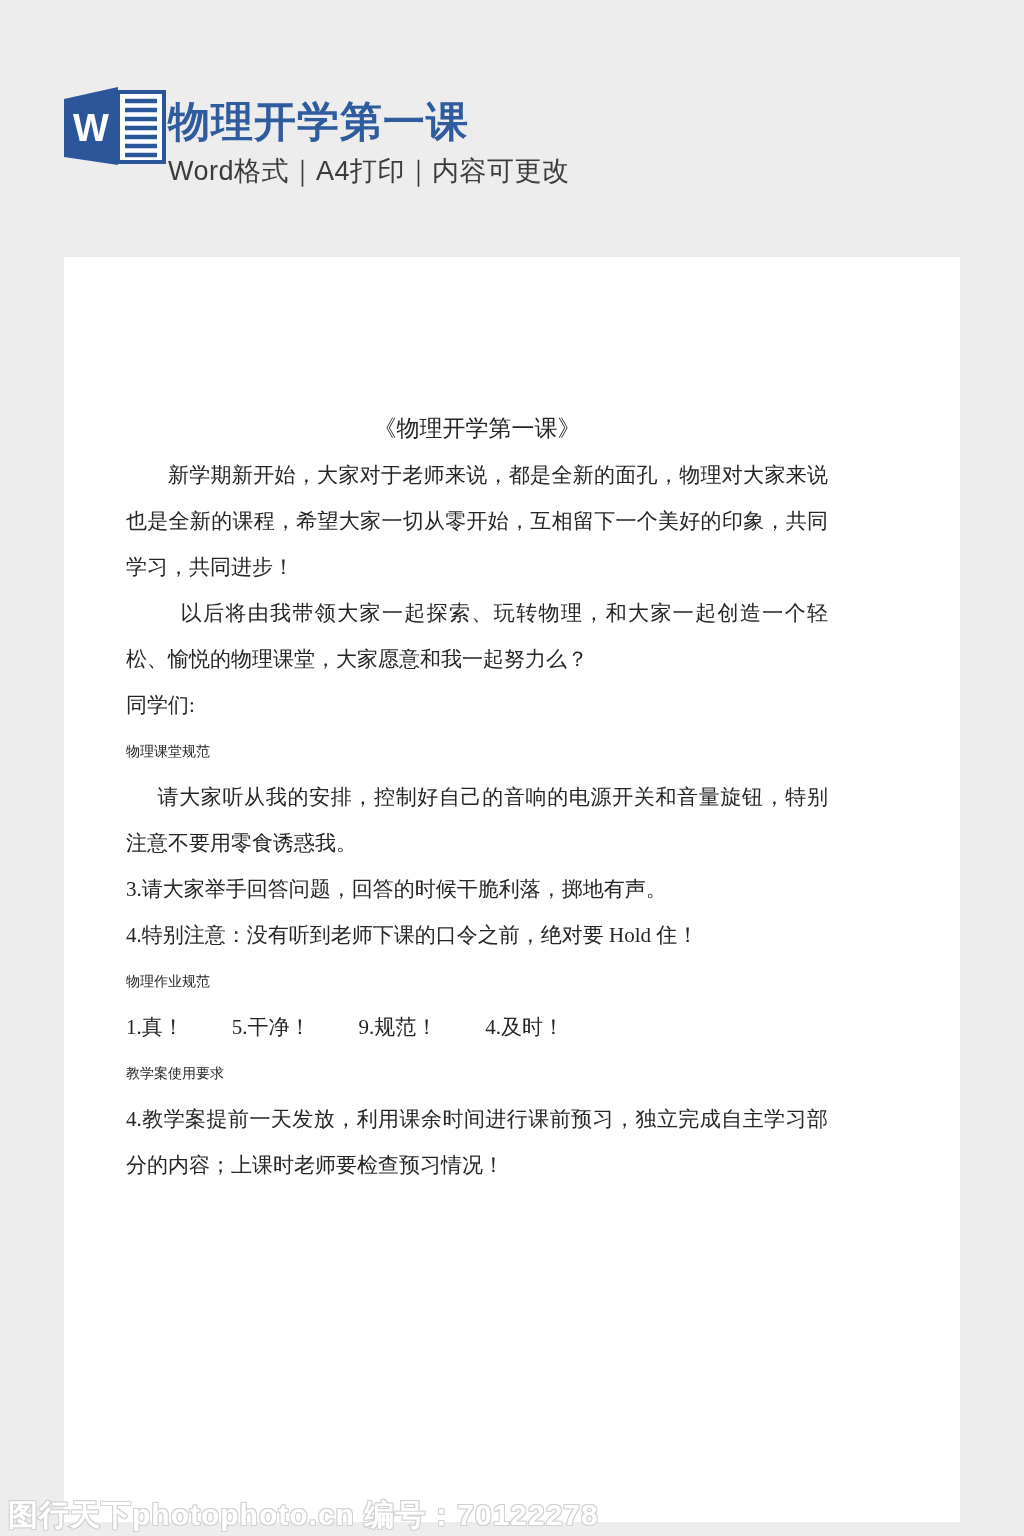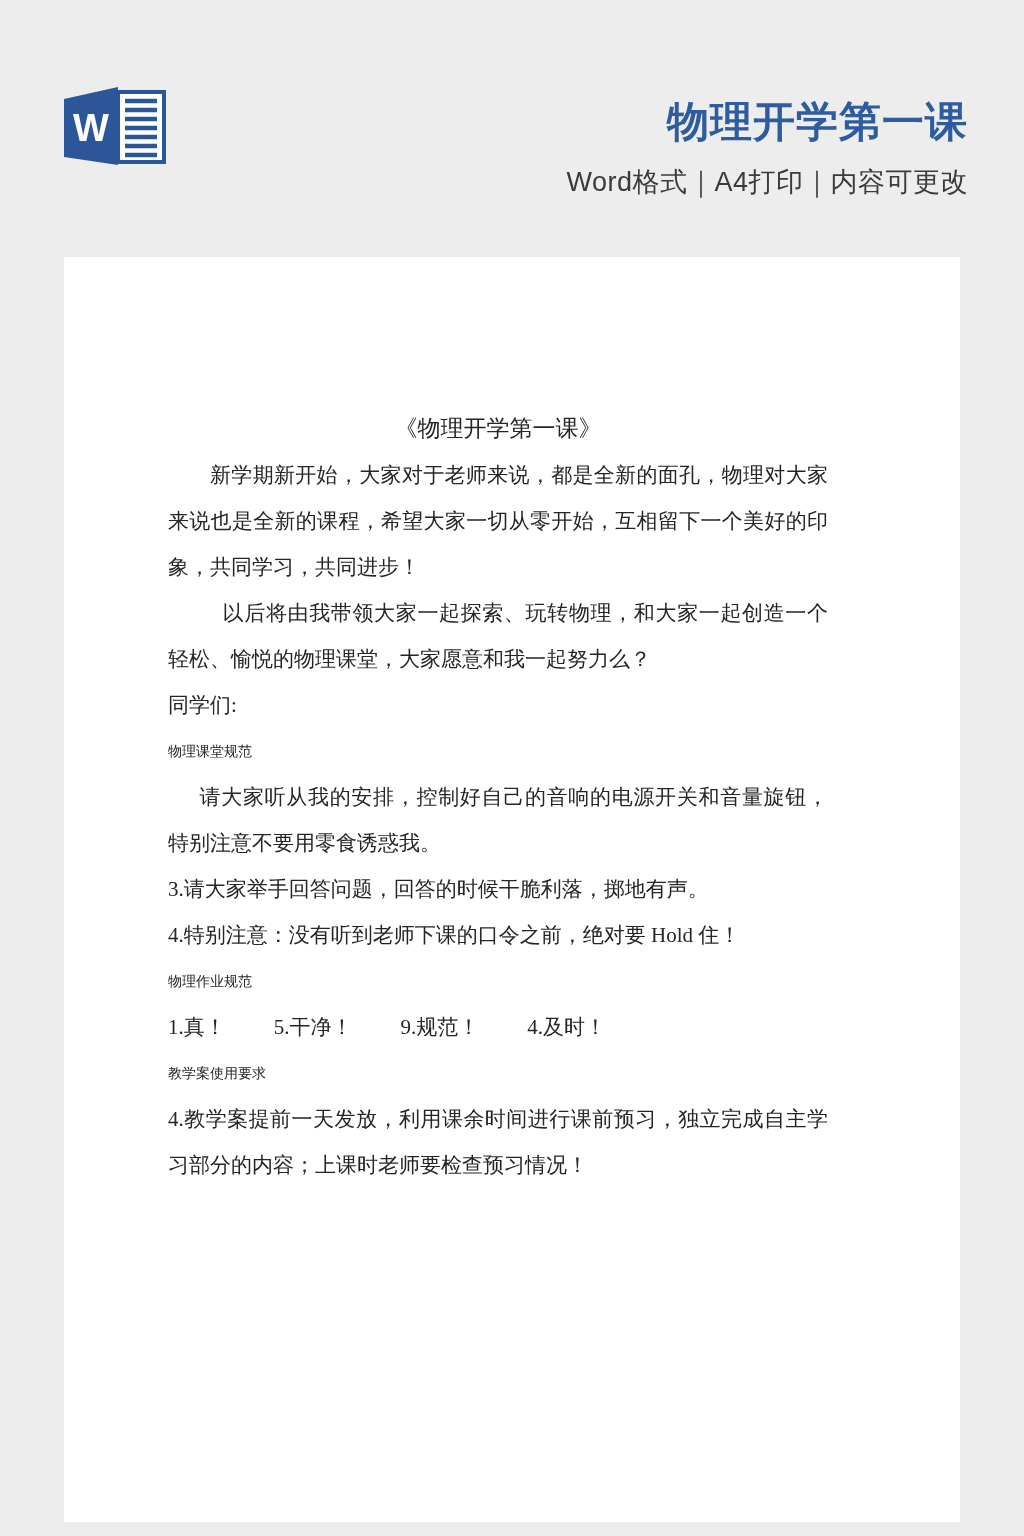--- a/index.html
+++ b/index.html
@@ -20,52 +20,52 @@
   
   .word-icon {
     position: absolute;
     left: 64px;
     top: 84px;
     width: 104px;
     height: 88px;
   }
   .header-text {
     position: absolute;
-    left: 176px;
+    left: 168px;
     top: 98px;
     width: 792px;
-    text-align: right;
+    text-align: left;
   }
   .tpl-title {
     margin: 0;
     font-size: 42px;
     line-height: 1.15;
     font-weight: 700;
     color: #2e5c9e;
     letter-spacing: 1px;
   }
   .tpl-subtitle {
-    margin-top: 20px;
+    margin-top: 9px;
     font-size: 27px;
     line-height: 1.2;
     color: #3b3b3b;
     letter-spacing: 0.5px;
   }
   
   .doc-page {
     position: absolute;
     left: 64px;
     top: 257px;
     width: 896px;
     height: 1265px;
     background: #ffffff;
   }
   .doc-content {
     box-sizing: border-box;
-    padding: 149px 132px 0 104px;
+    padding: 149px 132px 0 62px;
     font-family: "Liberation Serif", "DejaVu Serif", serif;
     font-size: 21px;
     line-height: 46px;
     color: #252525;
   }
   .doc-title {
     text-align: center;
     font-size: 23px;
     line-height: 46px;
   }
@@ -142,14 +142,15 @@
           <div class="p plain">3.请大家举手回答问题，回答的时候干脆利落，掷地有声。</div>
           <div class="p plain">4.特别注意：没有听到老师下课的口令之前，绝对要 Hold 住！</div>
           <div class="p heading">物理作业规范</div>
           <div class="p items"><span class="item">1.真！</span><span class="item">5.干净！</span><span class="item">9.规范！</span><span class="item">4.及时！</span></div>
           <div class="p heading">教学案使用要求</div>
           <div class="p plain">4.教学案提前一天发放，利用课余时间进行课前预习，独立完成自主学习部分的内容；上课时老师要检查预习情况！</div>
         </div>
     </div>
   </main>
 
+  <div class="watermark">图行天下photophoto.cn 编号：70122278</div>
 
 </div>
 
 </body></html>

